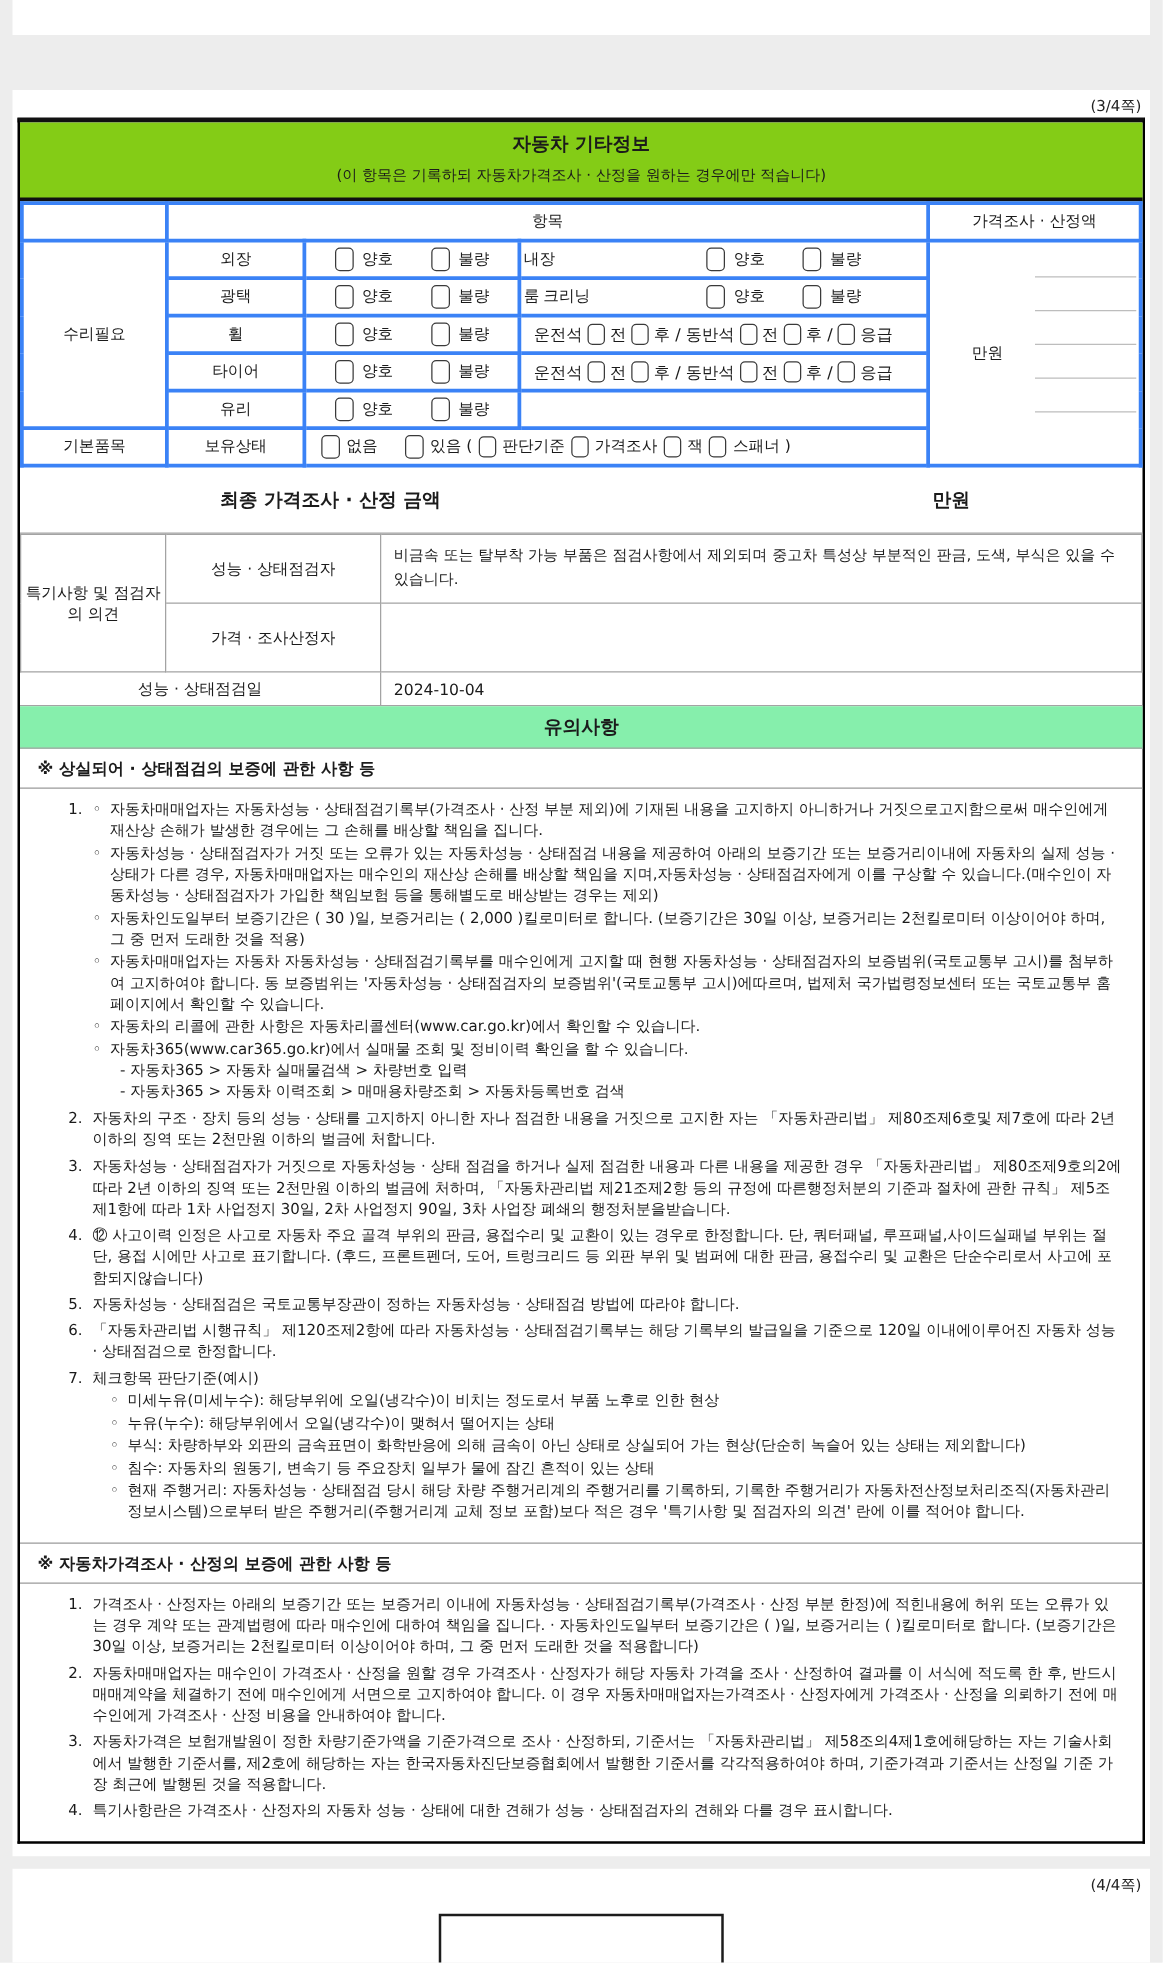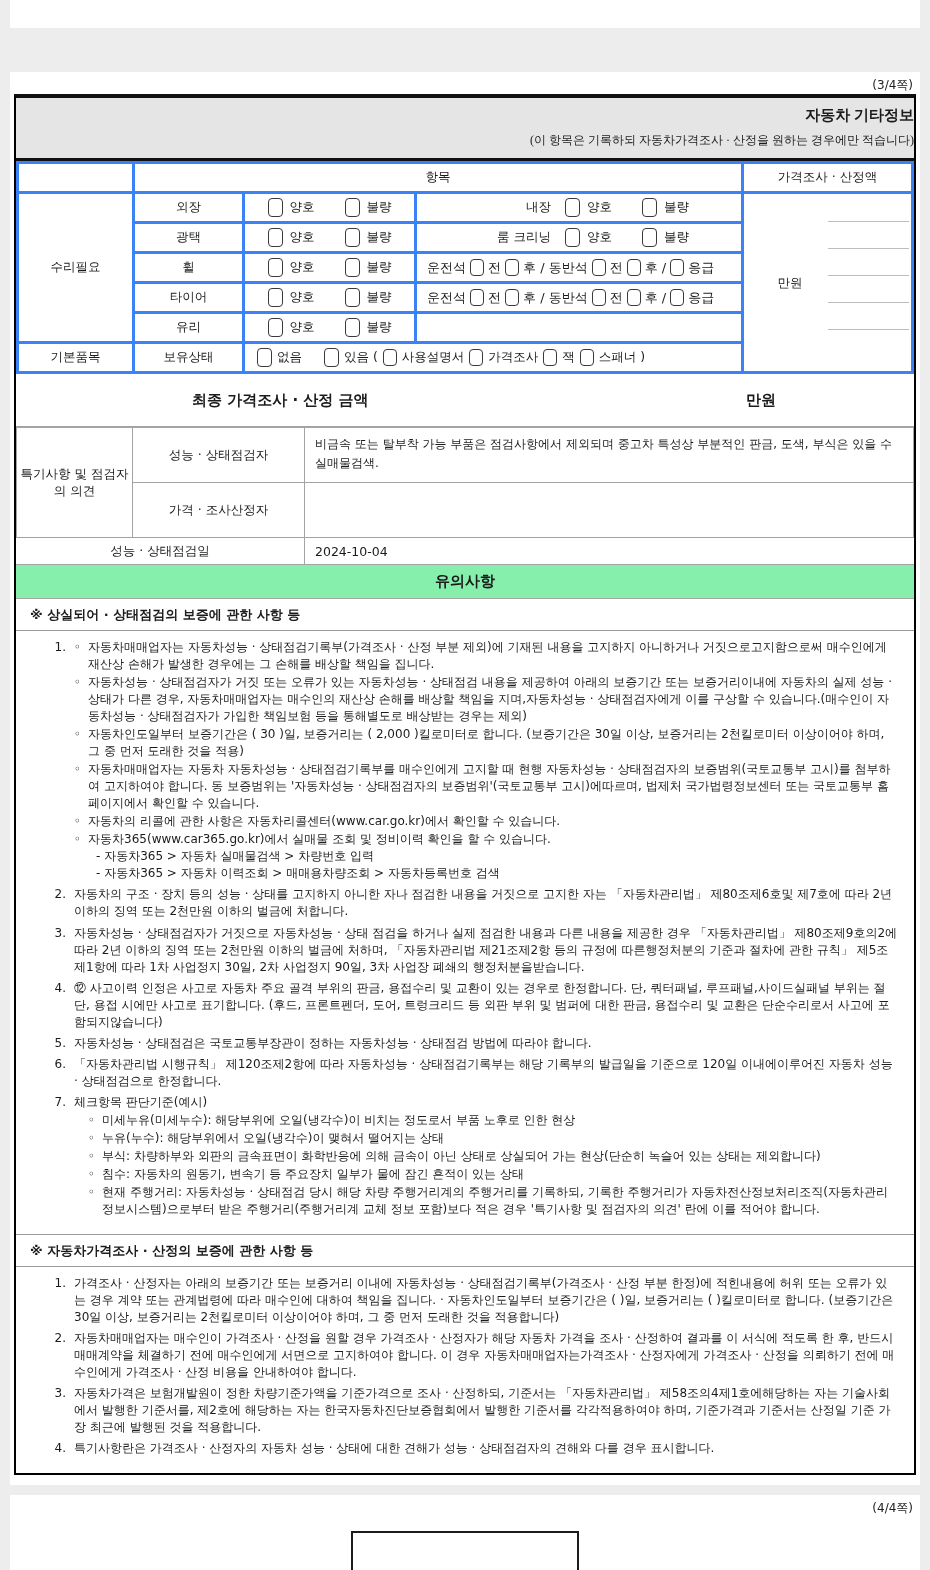--- a/index.html
+++ b/index.html
@@ -5,43 +5,43 @@
   html,body{margin:0;padding:0;width:930px;height:1570px;overflow:hidden;
     background:#ededed;font-family:"DejaVu Sans","Liberation Sans",sans-serif;color:#1b1b1b;}
   .sheet{background:#fff;margin:0 10px;}
   .sheet-a{height:28px;}
   .gap1{height:44px;}
   .gap2{height:10px;}
   .sheet-b{padding:4px 4px 10px 4px;}
   .pmark{font-size:12px;text-align:right;height:18px;line-height:18px;padding-right:3px;color:#222;}
   .main-table{border:2px solid #000;border-top:4px solid #111;background:#fff;}
 
-  .title-block{background:#e5e5e5;border-bottom:3px solid #111;padding:8px 0 9px;text-align:right;font-family:Liberation Serif, serif;}
+  .title-block{background:#84cc16;border-bottom:3px solid #111;padding:8px 0 9px;text-align:center;}
   .title-block h1{margin:0;font-size:15px;font-weight:bold;}
   .title-block .sub{margin-top:7px;font-size:12px;}
 
   table.grid{border-collapse:collapse;width:100%;table-layout:fixed;border-bottom:3px solid #111;}
   table.grid td{border:3px solid #3b82f6;height:27px;font-size:12.5px;text-align:center;padding:0 2px;overflow:hidden;}
   table.grid td.hd{height:27px;}
   .pair{display:flex;align-items:center;justify-content:center;gap:7px;}
   .pair .gap{width:16px;}
   .cb{display:inline-block;width:13px;height:17px;border:1.5px solid #3a3a3a;border-radius:4px;background:#fff;flex:none;vertical-align:middle;}
   .cb.sm{width:12px;height:15px;}
   .split{display:flex;align-items:center;width:100%;}
-  .split .lbl{width:132px;text-align:right;flex:none;}
+  .split .lbl{width:132px;text-align:left;flex:none;font-family:Liberation Serif, serif;}
   .split .pr{flex:1;display:flex;align-items:center;gap:7px;padding-left:14px;}
   .split .pr .gap{width:16px;}
   .seat{display:flex;align-items:center;gap:4px;padding-left:8px;font-size:13px;}
   .basicline{display:flex;align-items:center;gap:5px;padding-left:10px;font-size:12.5px;}
   .amt{position:relative;}
   .amt .unit{position:absolute;left:0;top:50%;width:55%;transform:translateY(-50%);text-align:center;font-size:12.5px;}
   .amt .aline{position:absolute;left:50%;right:2px;border-top:1px solid #bdbdbd;height:0;}
 
   .final-row{height:52px;display:flex;align-items:center;border-bottom:1px solid #a3a3a3;position:relative;}
-  .final-label{position:absolute;left:176px;font-size:15px;font-weight:bold;}
+  .final-label{position:absolute;left:160px;font-size:15px;font-weight:bold;}
   .final-unit{position:absolute;left:730px;font-size:15px;font-weight:bold;}
   .standard-row{height:33px;display:flex;align-items:center;justify-content:center;gap:5px;
     font-size:12px;border-bottom:3px solid #111;}
 
   table.special{border-collapse:collapse;width:100%;table-layout:fixed;}
   table.special td{border:1px solid #a3a3a3;font-size:12.5px;}
   table.special td.sp-head{text-align:center;height:52px;}
   table.special td.sp-note{font-size:12px;padding:7px 10px;vertical-align:top;line-height:1.55;text-align:left;}
 
   .date-row{display:flex;border-bottom:1px solid #a3a3a3;height:26px;align-items:center;font-size:12.5px;}
@@ -223,21 +223,21 @@
         <td>기본품목</td>
         <td>보유상태</td>
         <td colspan="2">
           <div class="basicline">
             <span class="cb"></span>
             <span>없음</span>
                 <span class="gap" style="width:12px"></span>
             <span class="cb"></span>
             <span>있음 (</span>
             <span class="cb sm"></span>
-            <span>사용설명서</span>
+            <span>판단기준</span>
             <span class="cb sm"></span>
             <span>가격조사</span>
             <span class="cb sm"></span>
             <span>잭</span>
             <span class="cb sm"></span>
             <span>스패너 )</span>
           </div>
         </td>
       </tr>
     </tbody>
@@ -252,21 +252,21 @@
     <table class="special">
       <colgroup>
           <col style="width:116px">
           <col style="width:172px">
           <col>
         </colgroup>
       <tbody>
           <tr>
         <td rowspan="2" class="sp-head">특기사항 및 점검자의 의견</td>
         <td class="sp-head">성능 · 상태점검자</td>
-        <td class="sp-note">비금속 또는 탈부착 가능 부품은 점검사항에서 제외되며 중고차 특성상 부분적인 판금, 도색, 부식은 있을 수 실매물검색.</td>
+        <td class="sp-note">비금속 또는 탈부착 가능 부품은 점검사항에서 제외되며 중고차 특성상 부분적인 판금, 도색, 부식은 있을 수 있습니다.</td>
       </tr>
       <tr>
         <td class="sp-head">가격 · 조사산정자</td>
         <td class="sp-note"></td>
       </tr>
     </tbody>
       </table>
 
     <div class="date-row">
       <span class="dlabel">성능 · 상태점검일</span>

